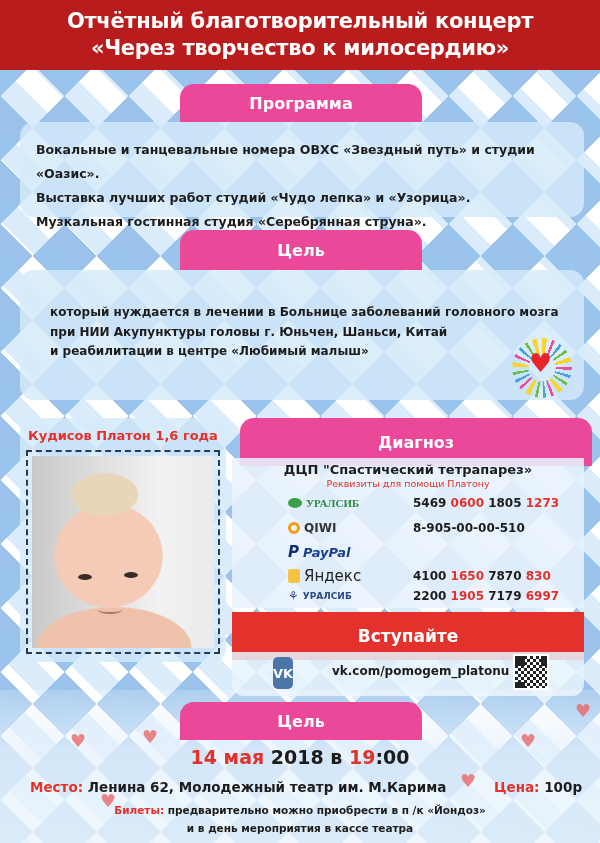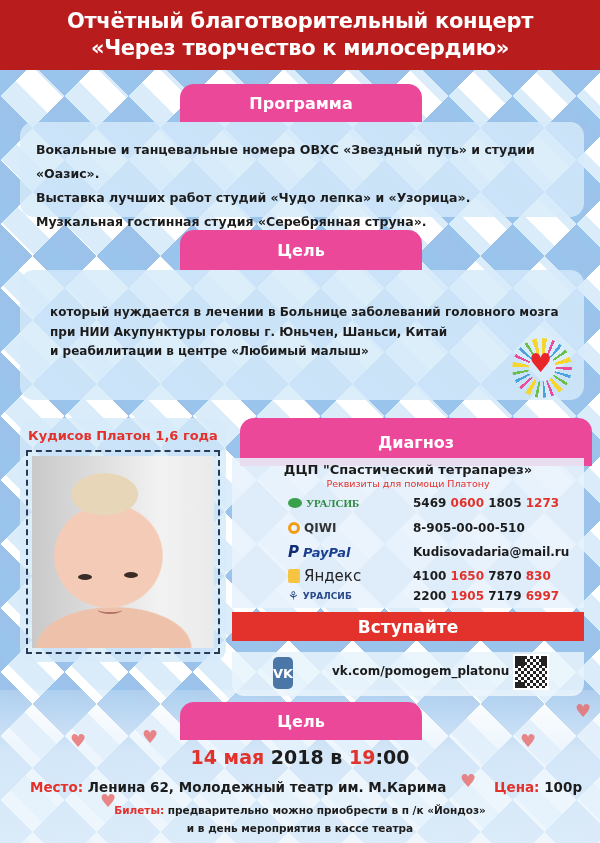--- a/index.html
+++ b/index.html
@@ -70,21 +70,21 @@
   .diag-tab { left: 240px; top: 418px; width: 352px; height: 48px; border-radius: 14px 14px 0 0; }
   .diag-panel { left: 232px; top: 458px; width: 352px; height: 150px; border-radius: 0 0 0 0; background: rgba(232,243,252,0.88); }
   .diag-title { position: absolute; left: 232px; top: 462px; width: 352px; text-align: center; font-weight: bold; font-size: 13px; color: #1c1c1c; }
   .diag-sub { position: absolute; left: 232px; top: 478px; width: 352px; text-align: center; font-weight: normal; font-size: 9.5px; color: #e3312b; }
 
   .pay-row { position: absolute; left: 288px; width: 300px; height: 22px; display: flex; align-items: center; }
   .pay-logo { width: 120px; display: flex; align-items: center; gap: 4px; font-weight: bold; }
   .pay-val { font-weight: bold; font-size: 12px; color: #1c1c1c; white-space: nowrap; }
   .red { color: #e3312b; }
 
-  .join-tab { position: absolute; left: 232px; top: 612px; width: 352px; height: 29px; background: #e3312b; color: #fff; font-weight: bold; font-size: 17px; display:flex; align-items:center; justify-content:center; }
+  .join-tab { position: absolute; left: 232px; top: 612px; width: 352px; height: 48px; background: #e3312b; color: #fff; font-weight: bold; font-size: 17px; display:flex; align-items:center; justify-content:center; }
   .join-panel { position: absolute; left: 232px; top: 652px; width: 352px; height: 44px; background: rgba(232,243,252,0.85); border-radius: 0 0 12px 12px; }
   .vk-icon { position: absolute; left: 273px; top: 657px; width: 20px; height: 32px; background: #4a76a8; border-radius: 5px; color: #fff; font-weight: bold; font-size: 13px; display: flex; align-items: center; justify-content: center; }
   .vk-link { position: absolute; left: 332px; top: 664px; font-weight: bold; font-size: 12px; color: #1c1c1c; text-decoration: none; }
   .qr { position: absolute; left: 513px; top: 654px; width: 36px; height: 36px; background:
       linear-gradient(#222,#222) 0 0/10px 10px no-repeat,
       linear-gradient(#222,#222) 26px 0/10px 10px no-repeat,
       linear-gradient(#222,#222) 0 26px/10px 10px no-repeat,
       repeating-conic-gradient(#222 0 25%, #fff 0 50%) 0 0/6px 6px;
       border: 2px solid #fff; }
 
@@ -162,21 +162,20 @@
     <span style="display:inline-block;width:12px;height:12px;border:3px solid #f39c12;border-radius:50%;"></span>
     <span style="color:#333;font-size:12px;">QIWI</span>
   </div>
   <div class="pay-val" style="margin-left:5px;">8-905-00-00-510</div>
 </div>
 <div class="pay-row" style="top:541px;">
   <div class="pay-logo">
     <span style="color:#0f2d74;font-size:15px;font-style:italic;">P</span>
     <span style="color:#1b3f8f;font-style:italic;font-size:13px;">PayPal</span>
   </div>
-  <div class="pay-val" style="margin-left:5px;">Kudisovadaria@mail.ru</div>
 </div>
 <div class="pay-row" style="top:565px;">
   <div class="pay-logo">
     <span style="display:inline-block;width:12px;height:14px;background:#f6c443;border-radius:2px;"></span>
     <span style="color:#222;font-size:15px;font-weight:normal;">Яндекс</span>
   </div>
   <div class="pay-val" style="margin-left:5px;"><span>4100 </span><span class="red">1650</span><span> 7870 </span><span class="red">830</span></div>
 </div>
 <div class="pay-row" style="top:585px;">
   <div class="pay-logo">

